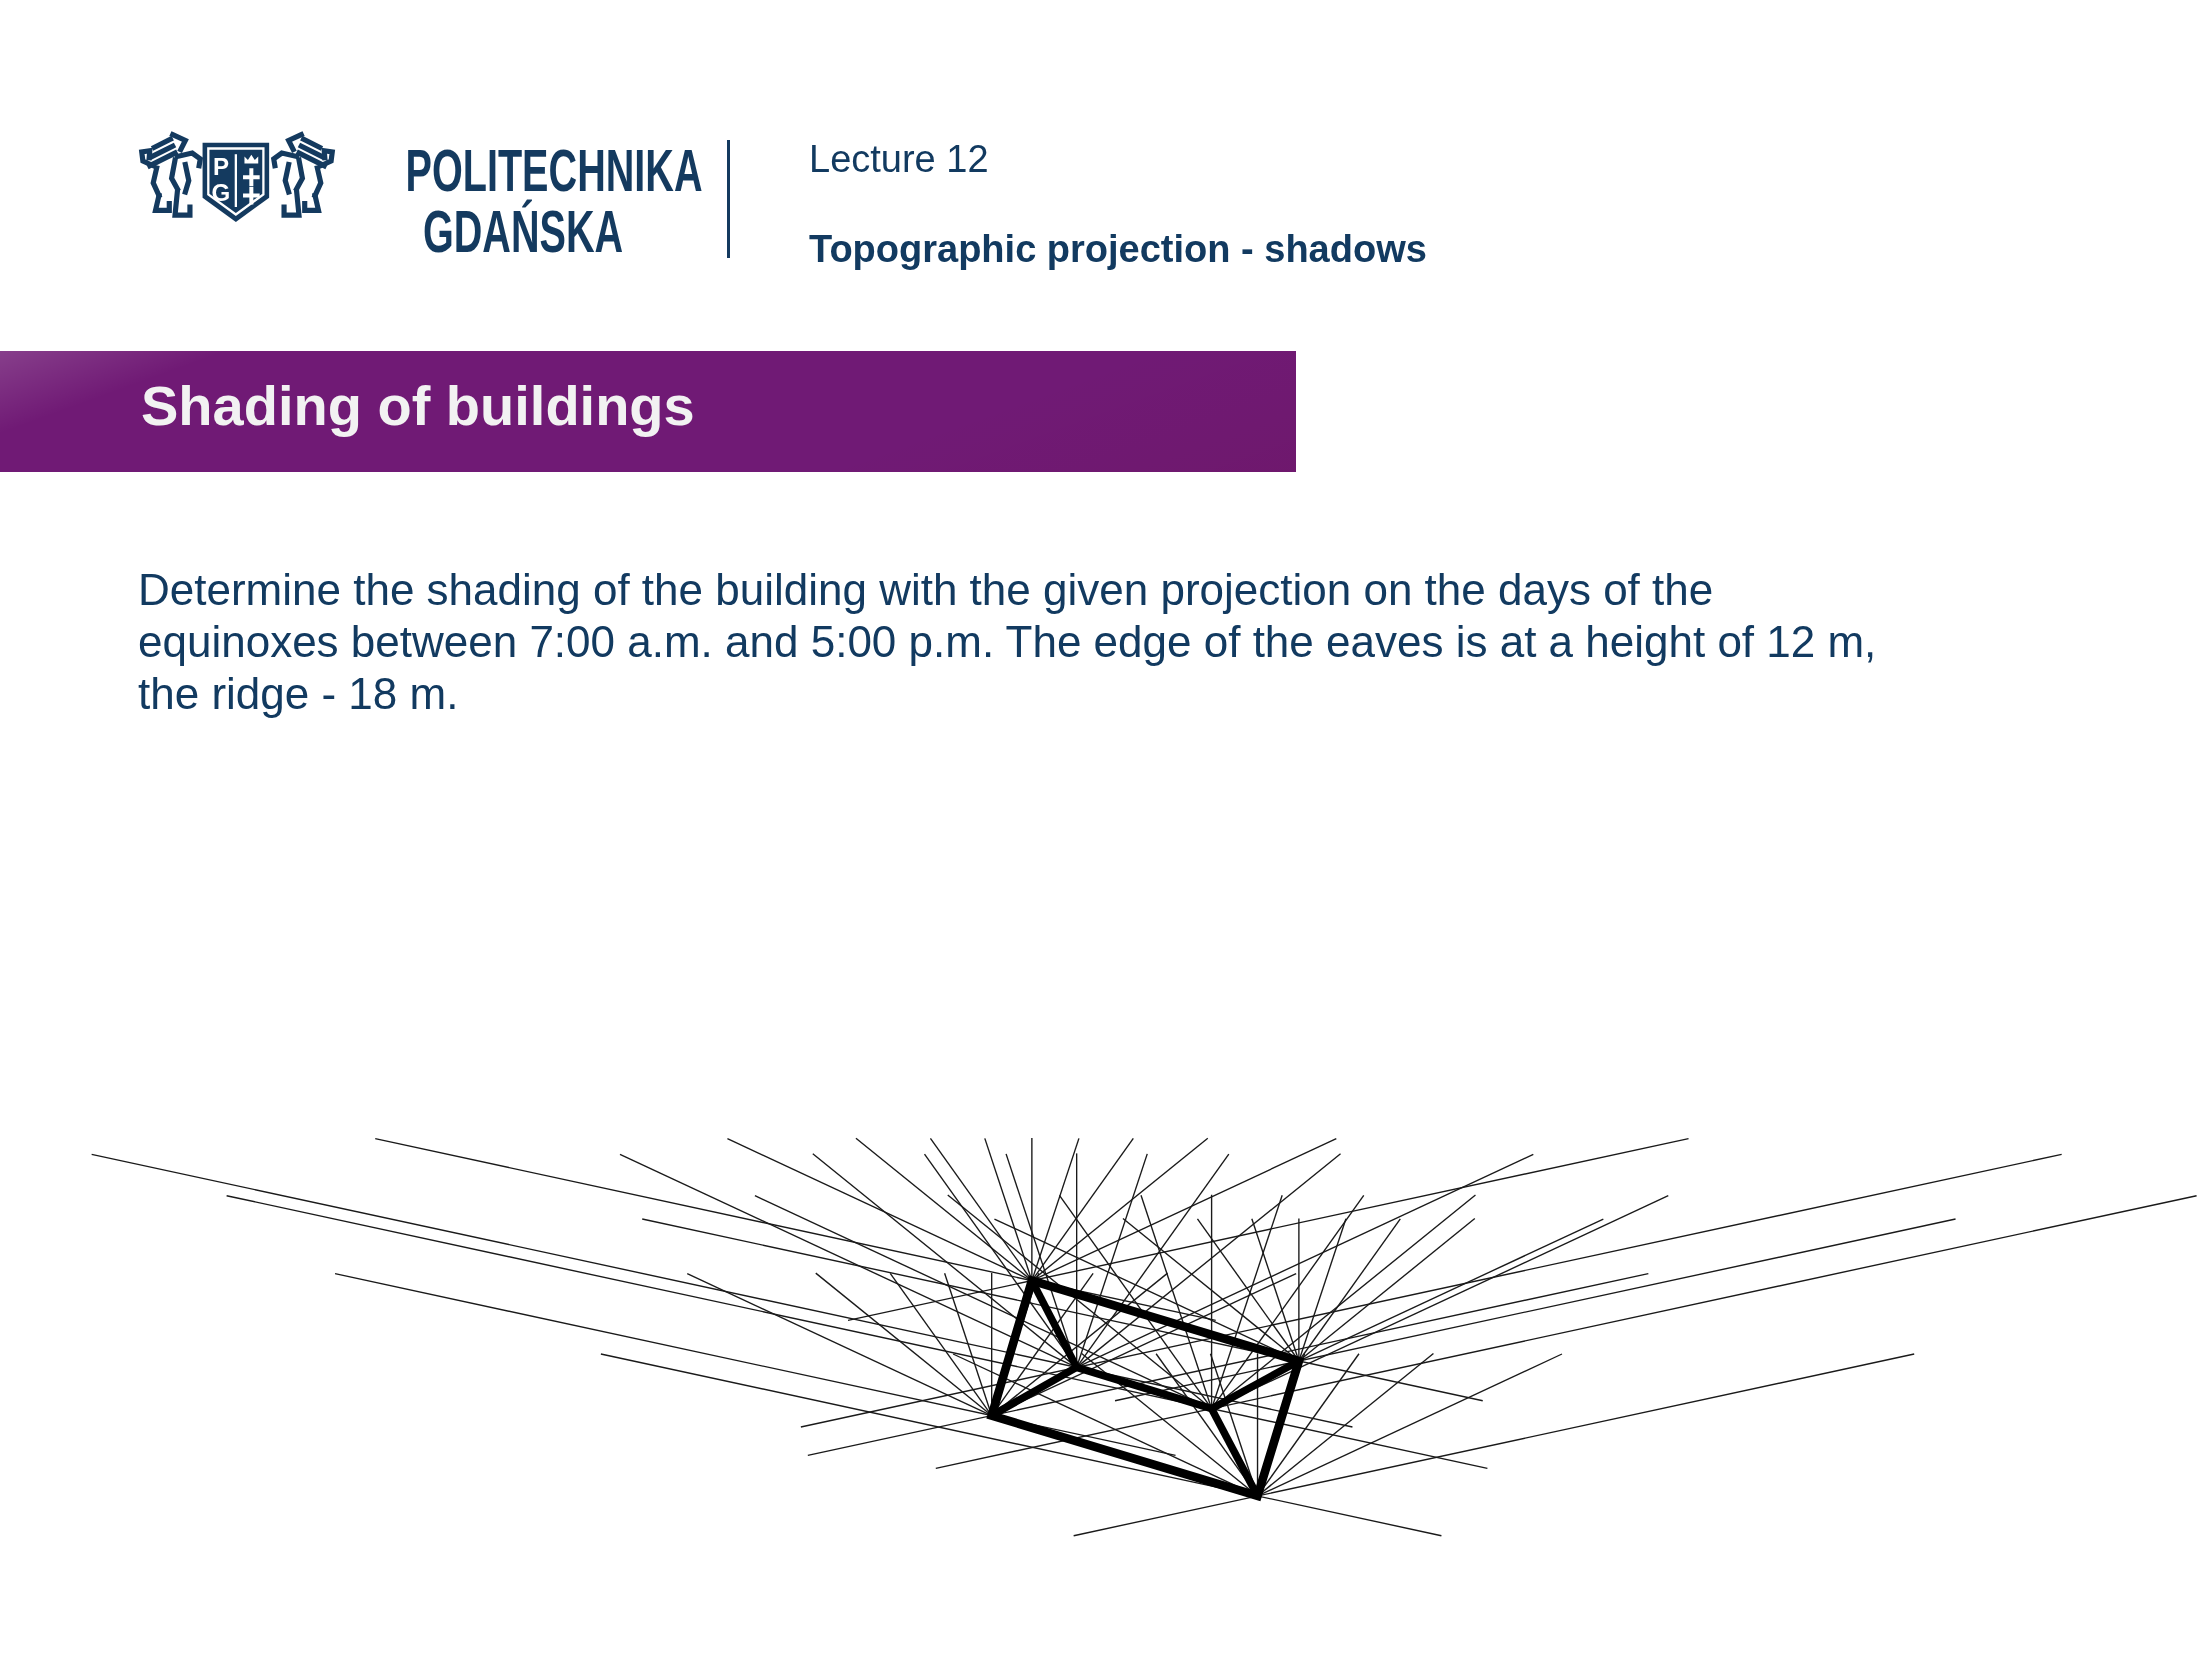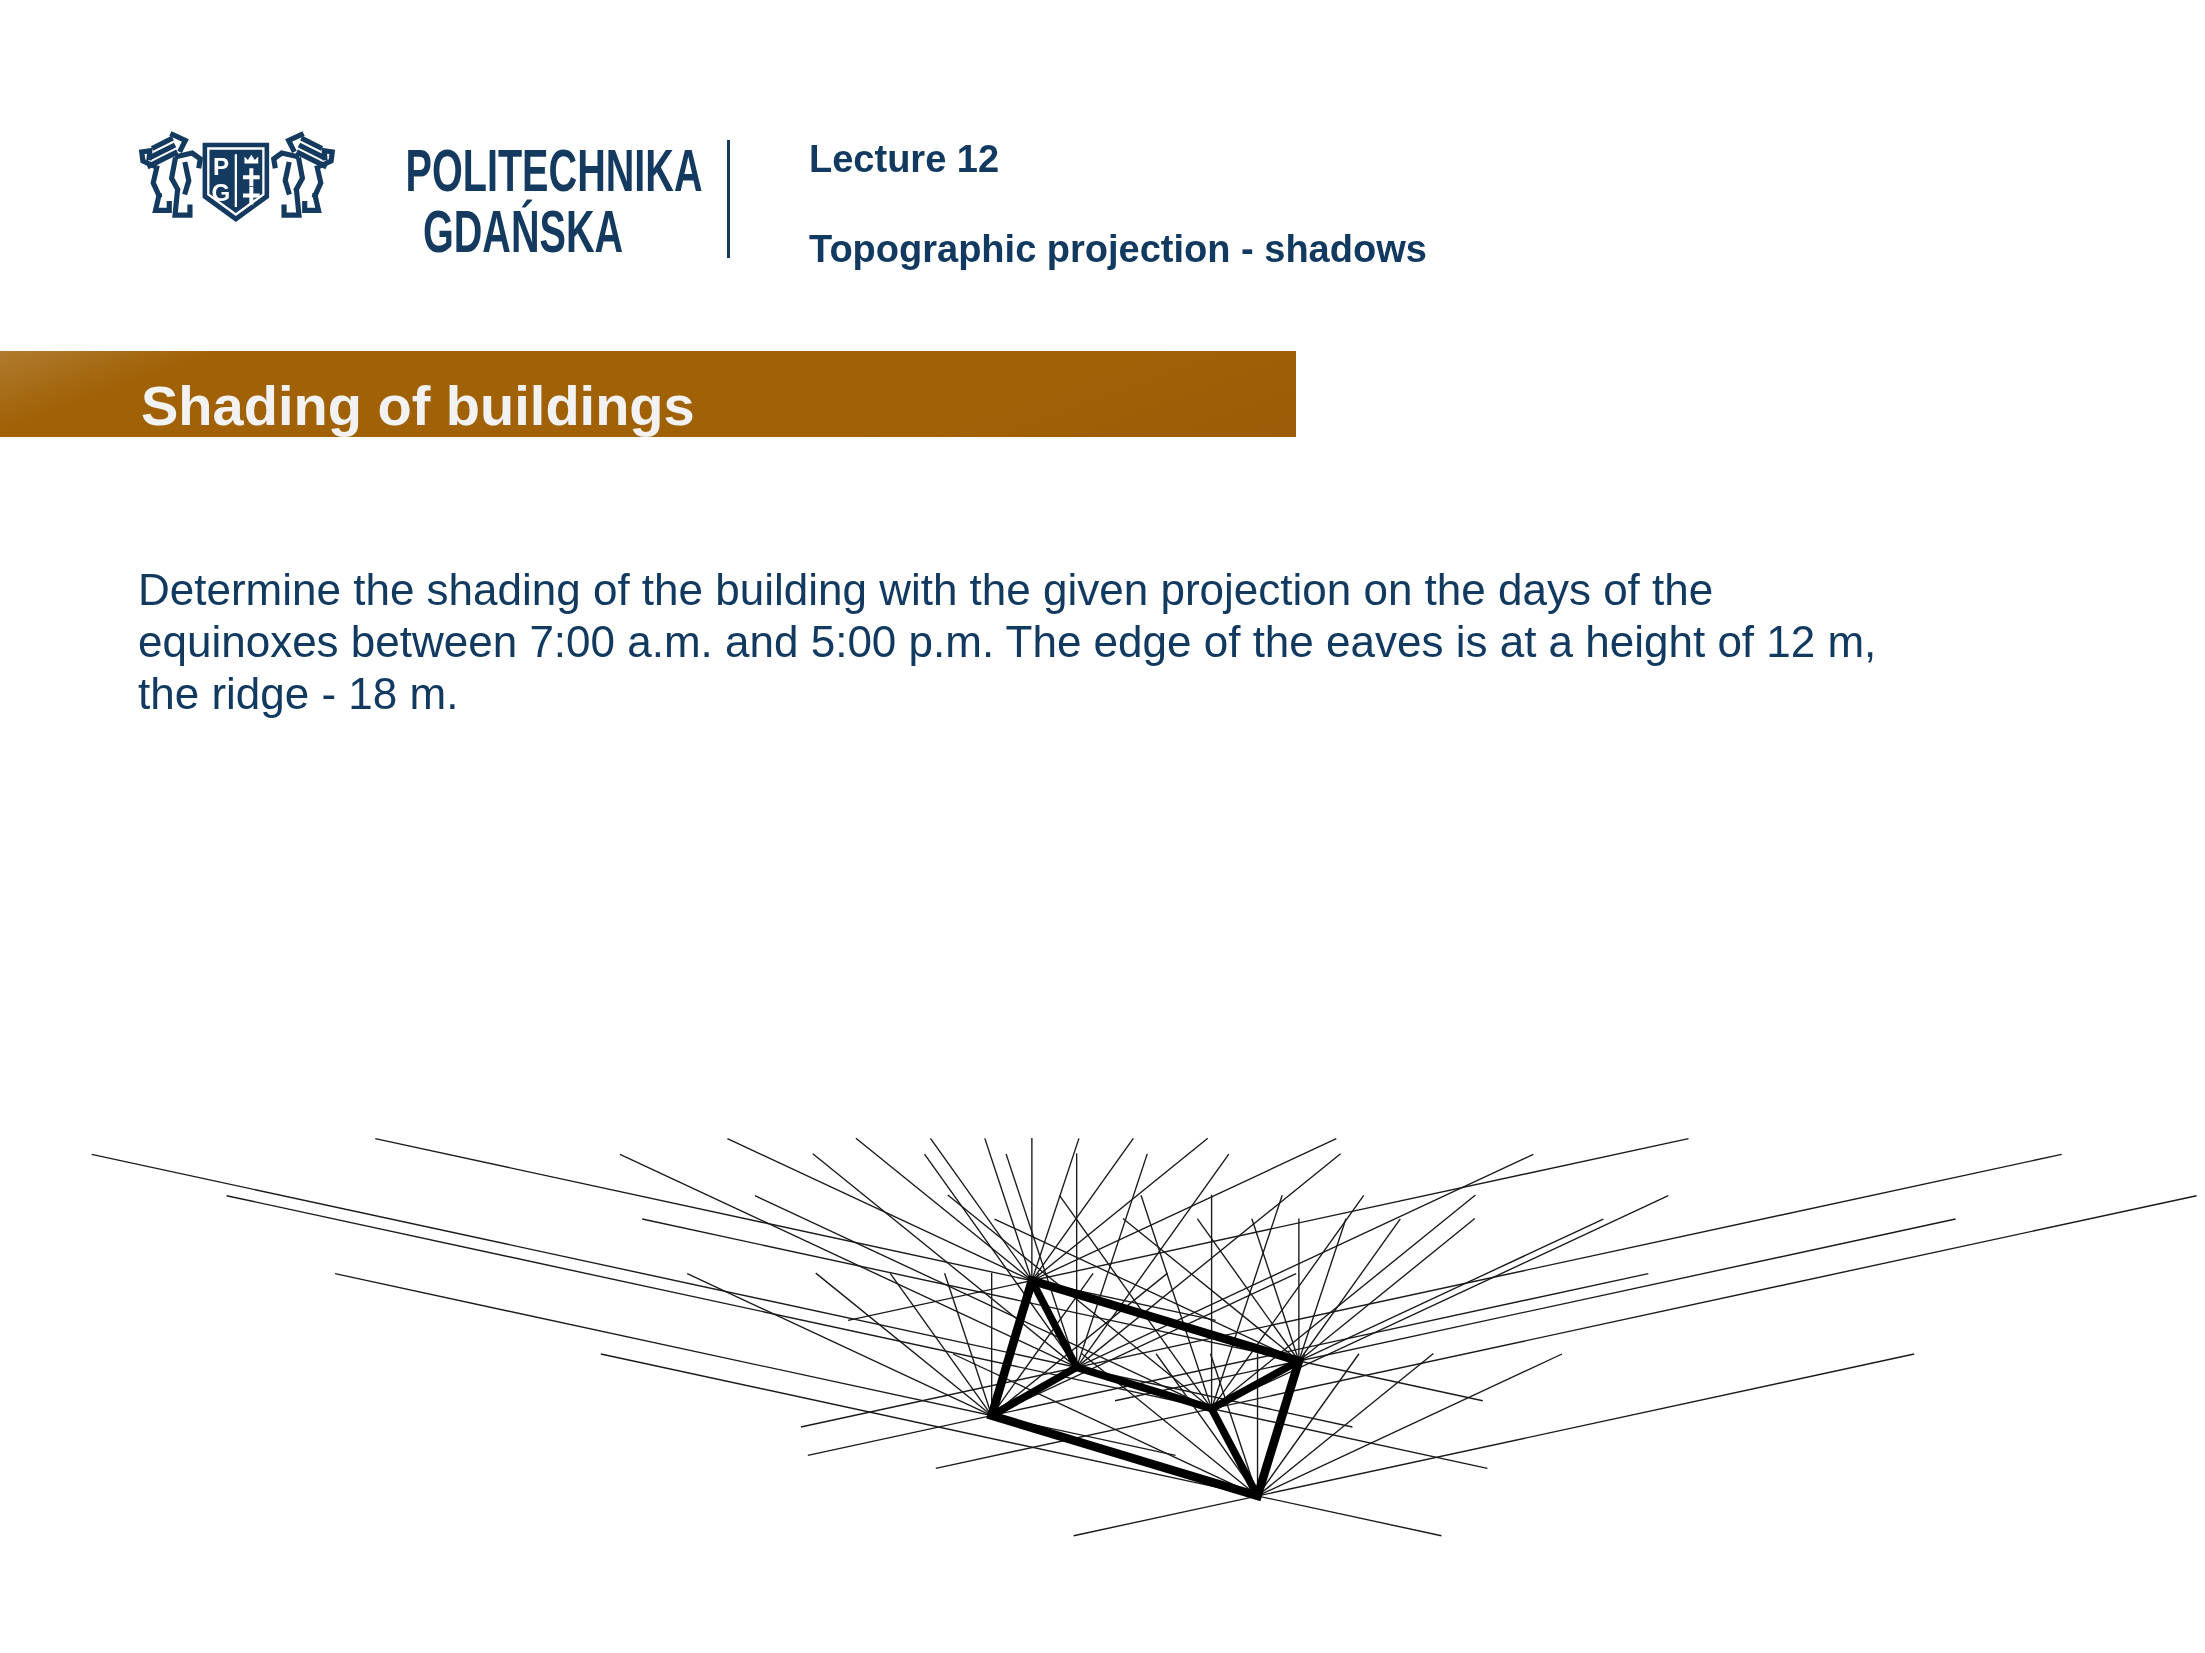--- a/index.html
+++ b/index.html
@@ -5,27 +5,27 @@
   html,body{margin:0;padding:0;background:#fff;overflow:hidden;}
   .slide{position:relative;width:2205px;height:1654px;background:#fff;overflow:hidden;
          font-family:"Liberation Sans",sans-serif;}
 
   
   .logo-svg{position:absolute;left:136px;top:130px;width:202px;height:115px;}
   .wordmark{position:absolute;left:345px;top:140px;width:356px;text-align:center;
             font-weight:bold;color:#143a5f;transform:scaleX(0.66);transform-origin:center top;
             font-size:60px;line-height:61px;letter-spacing:0px;white-space:nowrap;}
   .hdr-divider{position:absolute;left:727px;top:140px;width:3.4px;height:118px;background:#143a5f;}
-  .lecture-label{position:absolute;left:809px;top:138px;font-size:38px;font-weight:bold;
+  .lecture-label{position:absolute;left:809px;top:138px;font-size:38px;font-weight:normal;
                  color:#123a60;white-space:nowrap;}
   .lecture-topic{position:absolute;left:809px;top:196px;font-size:38px;font-weight:bold;
                  color:#123a60;white-space:nowrap;margin-top:32px;}
 
   
-  .banner{position:absolute;left:0;top:351px;width:1296px;height:86px;background:#a16207;}
+  .banner{position:absolute;left:0;top:351px;width:1296px;height:121px;background:#701a75;}
   .banner::after{content:"";position:absolute;inset:0;
      background:linear-gradient(160deg,rgba(255,255,255,0.16) 0%,rgba(255,255,255,0) 14%),
                 linear-gradient(340deg,rgba(90,0,8,0.07) 0%,rgba(90,0,8,0) 30%);}
   .banner-title{position:absolute;left:141px;top:0;height:107px;line-height:110px;
      font-size:56px;font-weight:bold;color:#f2f2f2;white-space:nowrap;z-index:2;}
 
   
   .task-text{position:absolute;left:138px;top:564px;width:1964px;font-size:44px;
      line-height:52px;color:#123a60;white-space:pre-line;}
 

